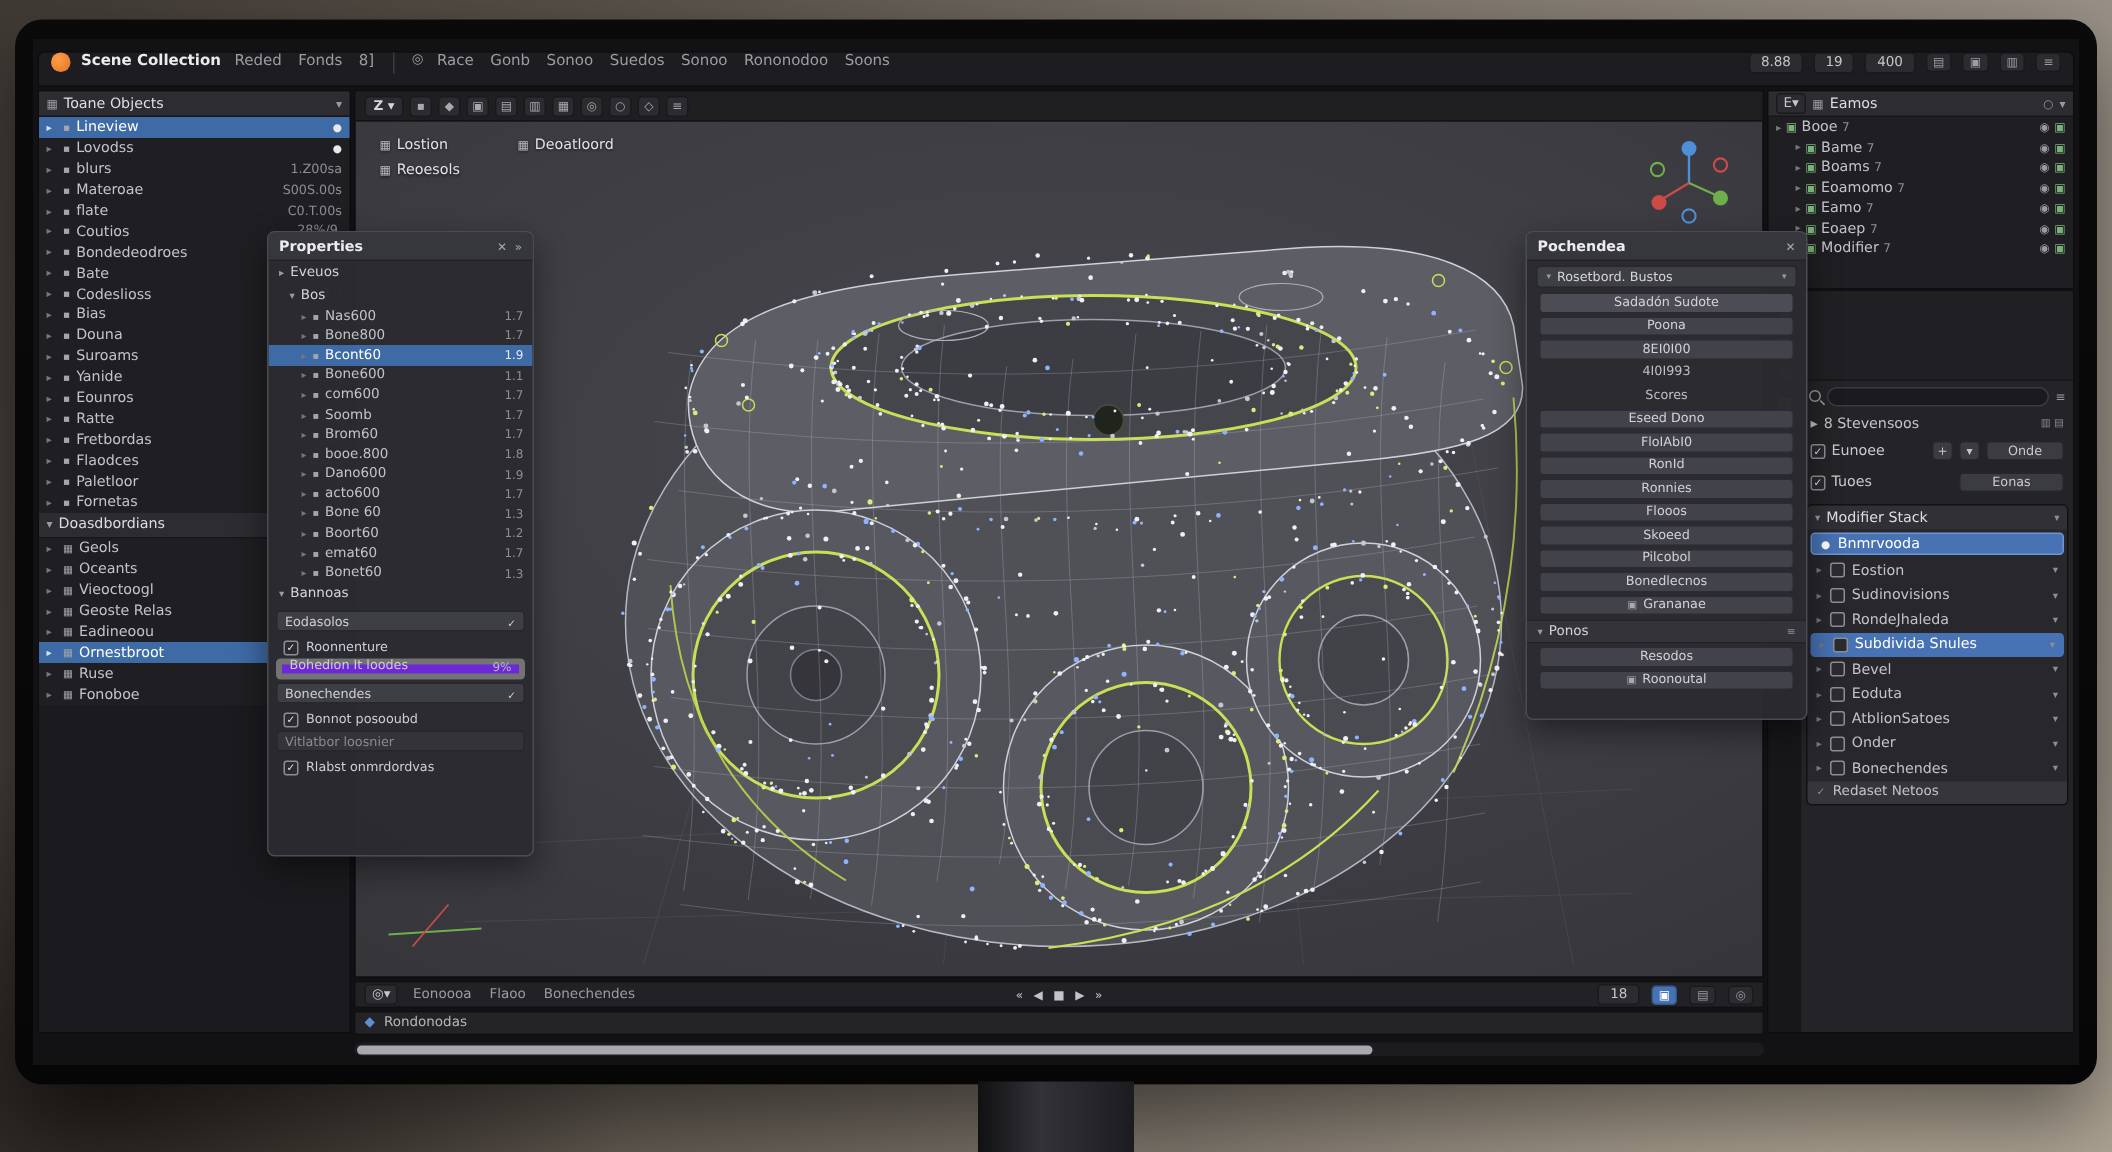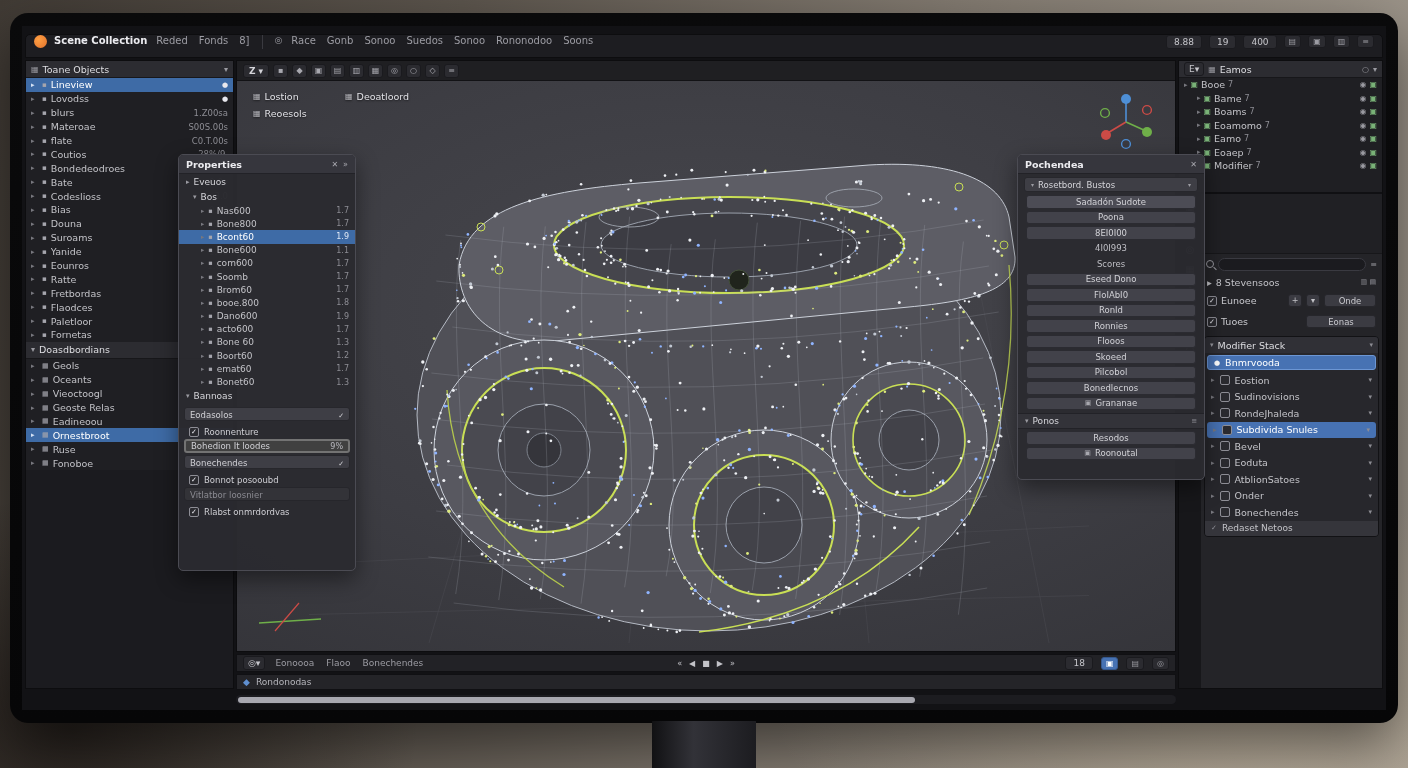--- a/index.html
+++ b/index.html
@@ -118,21 +118,21 @@
 .fp-controls{display:flex;flex-direction:column;gap:2px;padding:3px 5px}
 .ctl{height:14px;min-height:14px;display:flex;align-items:flex-end;gap:5px;padding:0 5px;border-radius:3px;color:#cfcfd4;font-size:8.5px}
 .ctl .clbl{flex:1;white-space:nowrap;overflow:hidden}
 .ctl .cval{font-size:8px;color:#b9b9bf}
 .ctl .cb{display:none}
 .ctl .cchk{display:none;font-size:7px}
 .ctl.btncheck{background:#3e3e45;border:1px solid #27272c}
 .ctl.btncheck .cchk{display:inline}
 .ctl.check .cb{display:inline-flex}
 .ctl.check .cb::after{content:"✓"}
-.ctl.slider{background:#404040;border:2px solid #737373}
+.ctl.slider{background:#6d28d9;border:4px solid #737373}
 .ctl.disabled{background:#333338;border:1px solid #26262b;color:#8a8a91}
 .tf-dropdown{height:15px;margin:3px 6px;background:#3e3e45;border:1px solid #27272c;border-radius:3px;display:flex;align-items:center;gap:4px;padding:0 6px;color:#d5d5da;font-size:8.5px}
 .tf-dropdown .caret{font-size:6px;color:#9a9aa1}
 .tf-dropdown .dd-arrow{margin-left:auto;font-size:6px;color:#9a9aa1}
 .pbtn{height:13.5px;min-height:13.5px;margin:2px 8px;background:#42424a;border:1px solid #2b2b31;border-radius:3px;display:flex;align-items:center;justify-content:center;gap:4px;color:#d2d2d7;font-size:8.5px}
 .pbtn .bicon{display:none;font-size:7px;color:#a8a8af}
 .pbtn.withicon .bicon{display:inline}
 .pbtn.plain{background:none;border:none;color:#bfbfc5}
 .pbtn.hdrbtn{background:#4c4c55}
 .fp-row.ponos{background:#333339;border-top:1px solid #222227;border-bottom:1px solid #222227;margin-top:3px;height:16px}

